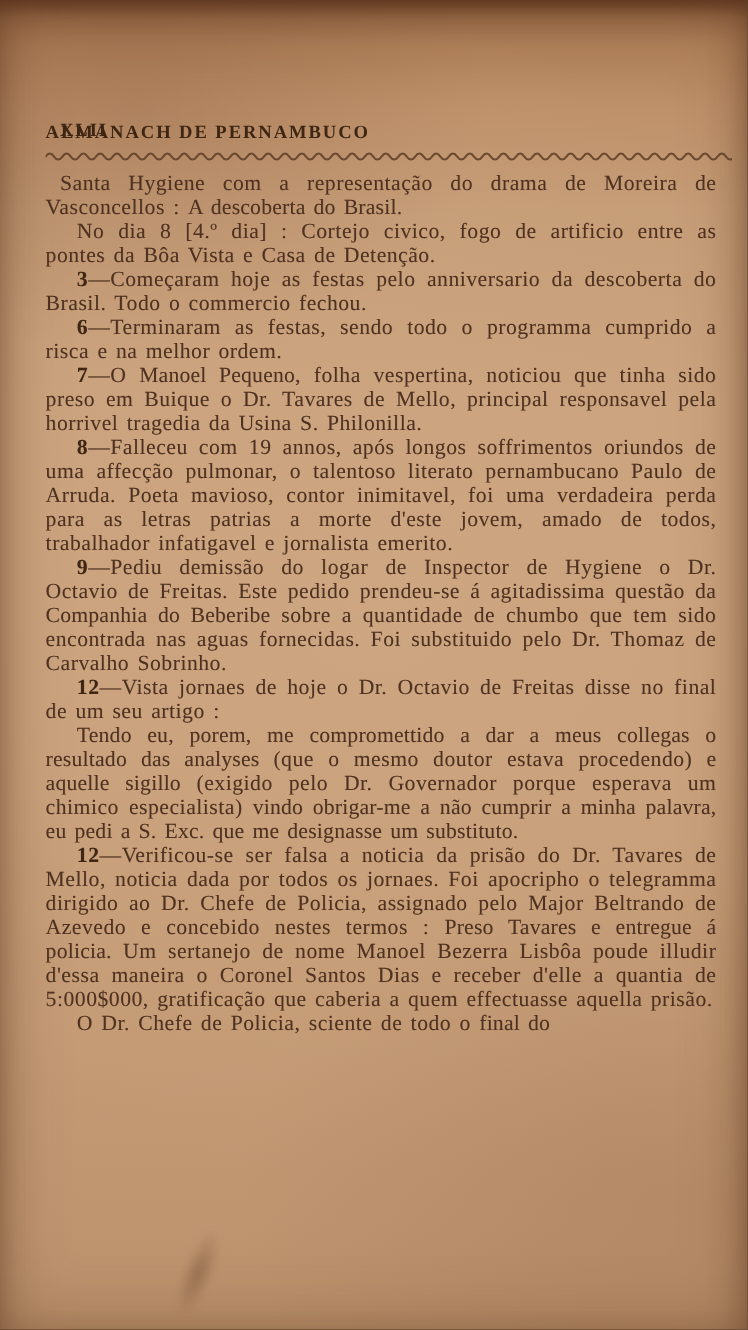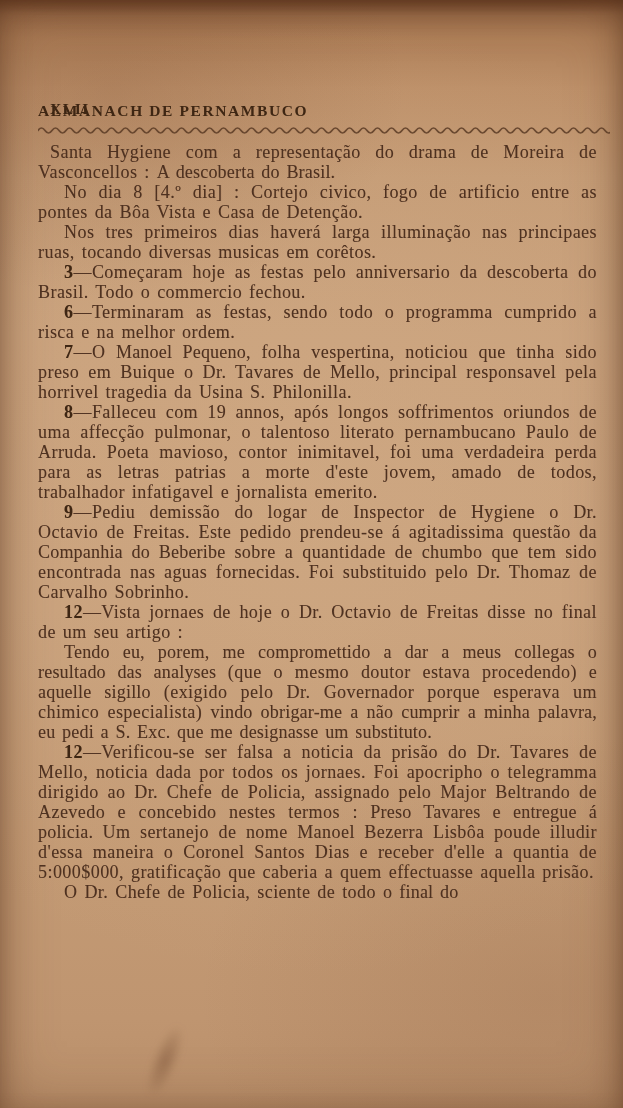--- a/index.html
+++ b/index.html
@@ -109,21 +109,20 @@
       <span class="booktitle">ALMANACH DE PERNAMBUCO</span>
     </div>
 
     <svg class="wavy-rule" viewBox="0 0 572 9" preserveAspectRatio="none" aria-hidden="true">
       <path d="M0 4.5 q 3.5 -5 7 0 q 3.5 5 7 0 q 3.5 -5 7 0 q 3.5 5 7 0 q 3.5 -5 7 0 q 3.5 5 7 0 q 3.5 -5 7 0 q 3.5 5 7 0 q 3.5 -5 7 0 q 3.5 5 7 0 q 3.5 -5 7 0 q 3.5 5 7 0 q 3.5 -5 7 0 q 3.5 5 7 0 q 3.5 -5 7 0 q 3.5 5 7 0 q 3.5 -5 7 0 q 3.5 5 7 0 q 3.5 -5 7 0 q 3.5 5 7 0 q 3.5 -5 7 0 q 3.5 5 7 0 q 3.5 -5 7 0 q 3.5 5 7 0 q 3.5 -5 7 0 q 3.5 5 7 0 q 3.5 -5 7 0 q 3.5 5 7 0 q 3.5 -5 7 0 q 3.5 5 7 0 q 3.5 -5 7 0 q 3.5 5 7 0 q 3.5 -5 7 0 q 3.5 5 7 0 q 3.5 -5 7 0 q 3.5 5 7 0 q 3.5 -5 7 0 q 3.5 5 7 0 q 3.5 -5 7 0 q 3.5 5 7 0 q 3.5 -5 7 0 q 3.5 5 7 0 q 3.5 -5 7 0 q 3.5 5 7 0 q 3.5 -5 7 0 q 3.5 5 7 0 q 3.5 -5 7 0 q 3.5 5 7 0 q 3.5 -5 7 0 q 3.5 5 7 0 q 3.5 -5 7 0 q 3.5 5 7 0 q 3.5 -5 7 0 q 3.5 5 7 0 q 3.5 -5 7 0 q 3.5 5 7 0 q 3.5 -5 7 0 q 3.5 5 7 0 q 3.5 -5 7 0 q 3.5 5 7 0 q 3.5 -5 7 0 q 3.5 5 7 0 q 3.5 -5 7 0 q 3.5 5 7 0 q 3.5 -5 7 0 q 3.5 5 7 0 q 3.5 -5 7 0 q 3.5 5 7 0 q 3.5 -5 7 0 q 3.5 5 7 0 q 3.5 -5 7 0 q 3.5 5 7 0 q 3.5 -5 7 0 q 3.5 5 7 0 q 3.5 -5 7 0 q 3.5 5 7 0 q 3.5 -5 7 0 q 3.5 5 7 0 q 3.5 -5 7 0 q 3.5 5 7 0 q 3.5 -5 7 0 q 3.5 5 7 0"></path>
     </svg>
 
     <div class="text-block">
         <p class="para indent-small"><span class="seg regular">Santa Hygiene com a representação do drama de Moreira de Vasconcellos : </span><span class="seg italic">A descoberta do Brasil.</span></p>
         <p class="para"><span class="seg regular">No dia 8 [4.º dia] : Cortejo civico, fogo de artificio entre as pontes da Bôa Vista e Casa de Detenção.</span></p>
-        <p class="para"><span class="seg regular">Nos tres primeiros dias haverá larga illuminação nas principaes ruas, tocando diversas musicas em corêtos.</span></p>
         <p class="para"><span class="seg bold">3</span><span class="seg regular">—Começaram hoje as festas pelo anniversario da descoberta do Brasil.  Todo o commercio fechou.</span></p>
         <p class="para"><span class="seg bold">6</span><span class="seg regular">—Terminaram as festas, sendo todo o programma cumprido a risca e na melhor ordem.</span></p>
         <p class="para"><span class="seg bold">7</span><span class="seg regular">—O </span><span class="seg italic">Manoel Pequeno</span><span class="seg regular">, folha vespertina, noticiou que tinha sido preso em Buique o Dr. Tavares de Mello, principal responsavel pela horrivel tragedia da Usina S. Philonilla.</span></p>
         <p class="para"><span class="seg bold">8</span><span class="seg regular">—Falleceu com 19 annos, após longos soffrimentos oriundos de uma affecção pulmonar, o talentoso literato pernambucano Paulo de Arruda.  Poeta mavioso, contor inimitavel, foi uma verdadeira perda para as letras patrias a morte d'este jovem, amado de todos, trabalhador infatigavel e jornalista emerito.</span></p>
         <p class="para"><span class="seg bold">9</span><span class="seg regular">—Pediu demissão do logar de Inspector de Hygiene o Dr. Octavio de Freitas.  Este pedido prendeu-se á agitadissima questão da </span><span class="seg italic">Companhia do Beberibe</span><span class="seg regular"> sobre a quantidade de chumbo que tem sido encontrada nas aguas fornecidas.  Foi substituido pelo Dr. Thomaz de Carvalho Sobrinho.</span></p>
         <p class="para"><span class="seg bold">12</span><span class="seg regular">—Vista jornaes de hoje o Dr. Octavio de Freitas disse no final de um seu artigo :</span></p>
         <p class="para"><span class="seg italic">Tendo eu, porem, me compromettido a dar a meus collegas o resultado das analyses </span><span class="seg regular">(que o mesmo doutor estava procedendo) </span><span class="seg italic">e aquelle sigillo </span><span class="seg regular">(exigido pelo Dr. Governador porque esperava um chimico especialista) </span><span class="seg italic">vindo obrigar-me a não cumprir a minha palavra, eu pedi a S. Exc. que me designasse um substituto.</span></p>
         <p class="para"><span class="seg bold">12</span><span class="seg regular">—Verificou-se ser falsa a noticia da prisão do Dr. Tavares de Mello, noticia dada por todos os jornaes. Foi apocripho o telegramma dirigido ao Dr. Chefe de Policia, assignado pelo Major Beltrando de Azevedo e concebido nestes termos : </span><span class="seg italic">Preso Tavares e entregue á policia.</span><span class="seg regular">  Um sertanejo de nome Manoel Bezerra Lisbôa poude illudir d'essa maneira o Coronel Santos Dias e receber d'elle a quantia de 5:000$000, gratificação que caberia a quem effectuasse aquella prisão.</span></p>
         <p class="para"><span class="seg regular">O Dr. Chefe de Policia, sciente de todo o </span><span class="seg italic">final do</span></p>
       </div>

